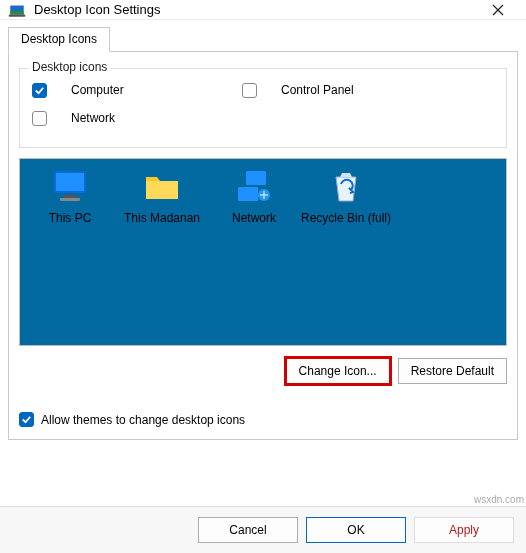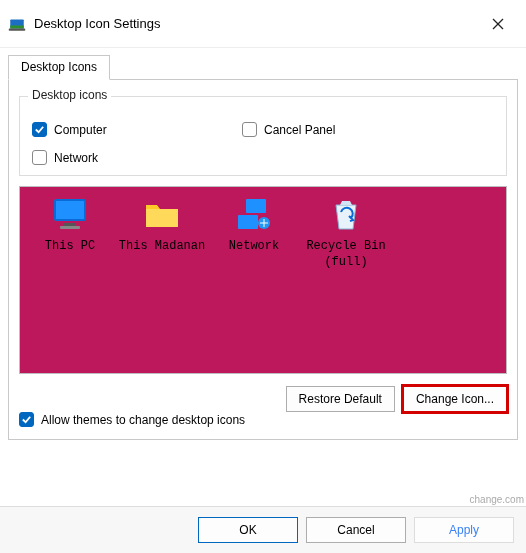--- a/index.html
+++ b/index.html
@@ -5,21 +5,21 @@
     * { box-sizing: border-box; margin: 0; padding: 0; }
     body {
       font-family: "Segoe UI", Tahoma, sans-serif;
       font-size: 12px;
       background: #fff;
       width: 526px;
       height: 553px;
       overflow: hidden;
     }
     .titlebar {
-      height: 48px;
+      height: 20px;
       display: flex;
       align-items: center;
       padding: 0 8px;
       border-bottom: 1px solid #eee;
     }
     .titlebar .title-icon {
       width: 18px; height: 18px; margin-right: 8px;
       display: flex; align-items: center; justify-content: center;
     }
     .titlebar .title { font-size: 13px; flex: 1; }
@@ -58,22 +58,23 @@
     .groupbox-title {
       position: absolute;
       top: -9px; left: 8px;
       background: #fff;
       padding: 0 4px;
       font-size: 12px;
       color: #222;
     }
     .check-row {
       display: flex;
-      align-items: flex-end;
+      align-items: flex-start;
       height: 26px;
+      gap: 17px;
     }
     .check-grid {
       display: grid;
       grid-template-columns: 210px 1fr;
       row-gap: 2px;
     }
     .chk {
       width: 15px; height: 15px;
       border: 1px solid #888;
       border-radius: 3px;
@@ -88,22 +89,21 @@
       color: #fff;
     }
     .chk svg { width: 11px; height: 11px; }
     .icon-panel {
       border: 1px solid #bdbdbd;
       margin-top: 10px;
       height: 188px;
       padding: 10px 4px;
       display: flex;
       align-items: flex-start;
-      background: #be185d;
-      font-family: Liberation Mono, monospace;
+      background: #0369a1;
     }
     .icon-item {
       width: 92px;
       text-align: center;
       font-size: 12px;
       line-height: 1.3;
       cursor: pointer;
     }
     .icon-item .ic {
       width: 40px; height: 36px;
@@ -121,39 +121,39 @@
       background: #fdfdfd;
       font-size: 12px;
       cursor: pointer;
       font-family: inherit;
     }
     .highlight {
       outline: 3px solid #d30000;
       outline-offset: -1px;
     }
     .themes-row {
-      margin-top: 0;
+      margin-top: 28px;
       display: flex;
       align-items: center;
     }
     .bottom-bar {
       border-top: 1px solid #ddd;
       padding: 10px 12px;
       display: flex;
       justify-content: flex-end;
       gap: 8px;
       position: absolute;
       bottom: 0; left: 0; right: 0;
       background: #f7f7f7;
     }
     .bottom-bar .btn.main {
       border-color: #0067c0;
     }
     .bottom-bar .btn.disabled {
-      color: #3b82f6;
+      color: #b91c1c;
       border-color: #ddd;
       cursor: default;
       text-align: center;
     }
     .watermark {
       position: absolute;
       right: 2px; bottom: 48px;
       font-size: 10px;
       color: #aaa;
       writing-mode: horizontal-tb;
@@ -191,21 +191,21 @@
         <div class="check-row">
           <span class="chk checked">
             <svg viewBox="0 0 12 12">
                 <path d="M2 6 L5 9 L10 3" stroke="#fff" stroke-width="2" fill="none"></path>
               </svg>
           </span>
           <span>Computer</span>
         </div>
         <div class="check-row">
           <span class="chk"></span>
-          <span>Cancel Panel</span>
+          <span>Control Panel</span>
         </div>
         <div class="check-row">
           <span class="chk"></span>
           <span>Network</span>
         </div>
       </div>
     </div>
 
     <div class="icon-panel">
       <div class="icon-item">
@@ -245,35 +245,35 @@
               <path d="M10 8 L30 8 L27 32 L13 32 Z" fill="#e8f2fb" stroke="#8aaed0" stroke-width="1"></path>
               <path d="M16 4 L24 4 L26 8 L14 8 Z" fill="#d0e4f5"></path>
               <path d="M15 15 a6 6 0 1 1 10 6 l-2 -2 M25 21 l2 2 -3 1" fill="none" stroke="#0a6ad6" stroke-width="2"></path>
             </svg>
         </div>
         <div>Recycle Bin (full)</div>
       </div>
     </div>
 
     <div class="button-row">
+      <button class="btn highlight">Change Icon...</button>
       <button class="btn">Restore Default</button>
-      <button class="btn highlight">Change Icon...</button>
     </div>
 
     <div class="themes-row">
       <span class="chk checked">
         <svg viewBox="0 0 12 12">
             <path d="M2 6 L5 9 L10 3" stroke="#fff" stroke-width="2" fill="none"></path>
           </svg>
       </span>
       <span>Allow themes to change desktop icons</span>
     </div>
 
   </div>
 </div>
 
-<div class="watermark">change.com</div>
+<div class="watermark">wsxdn.com</div>
 
 <div class="bottom-bar">
+  <button class="btn">Cancel</button>
   <button class="btn main">OK</button>
-  <button class="btn">Cancel</button>
   <button class="btn disabled">Apply</button>
 </div>
 
 </body></html>

